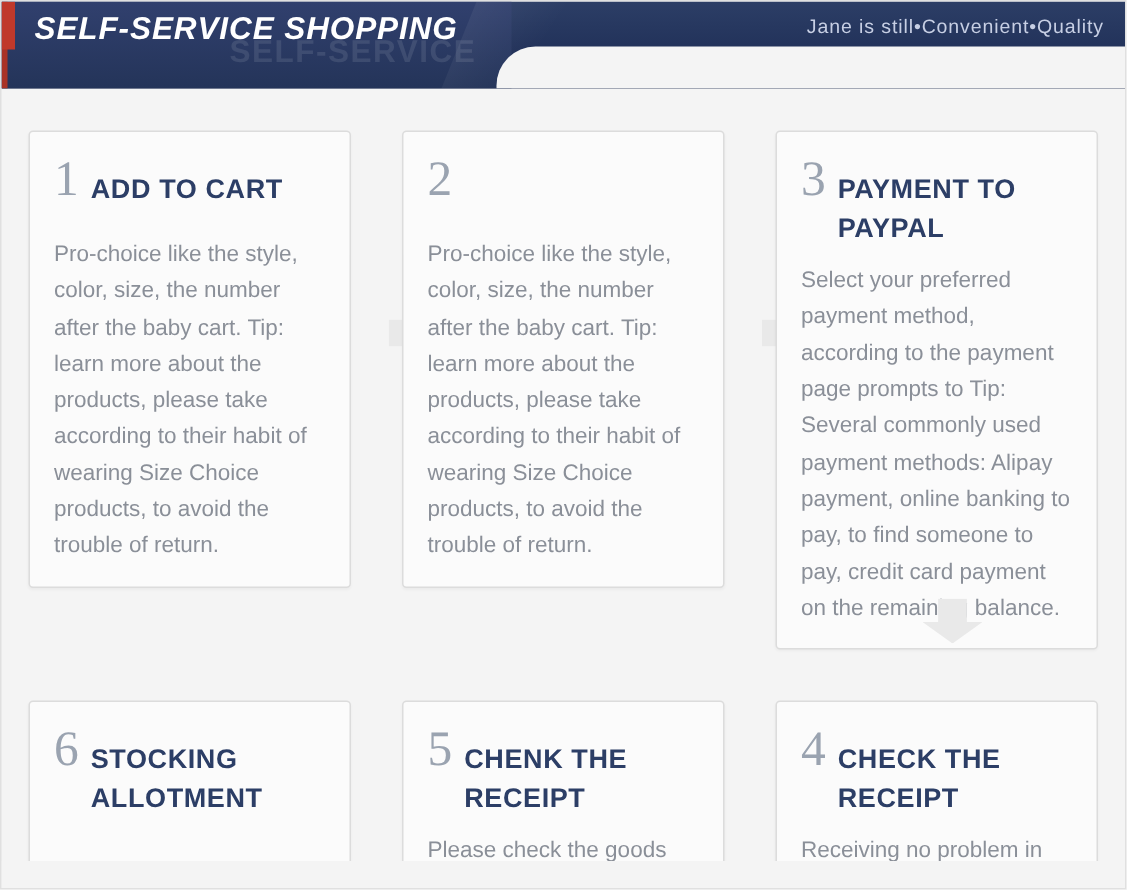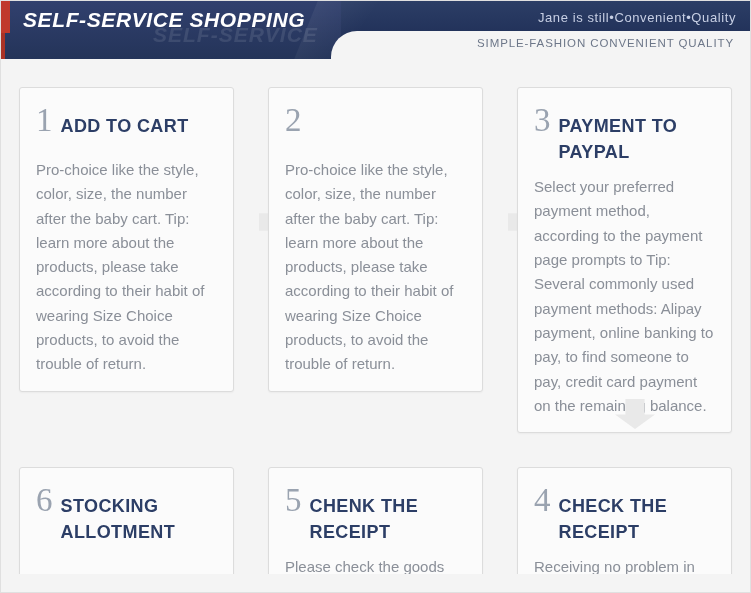--- a/index.html
+++ b/index.html
@@ -57,21 +57,20 @@
     letter-spacing: 0.6px;
     font-style: italic;
     white-space: nowrap;
   }
   .header-ghost {
     position: absolute;
     left: 152px; top: 22px;
     color: rgba(255,255,255,0.10);
     font-size: 21px;
     font-weight: bold;
-    font-style: italic;
     letter-spacing: 1px;
     white-space: nowrap;
   }
   .header-diag {
     position: absolute;
     left: 305px; top: 0;
     width: 90px; height: 58px;
     background: linear-gradient(105deg, rgba(255,255,255,0.06) 0%, rgba(255,255,255,0) 60%);
     transform: skewX(-22deg);
   }
@@ -200,21 +199,20 @@
 
   <div class="header">
     <div class="header-left-band"></div>
     <div class="header-red-strip2"></div>
     <div class="header-red-strip"></div>
     <div class="header-diag"></div>
     <div class="header-ghost">SELF-SERVICE</div>
     <div class="header-title">SELF-SERVICE SHOPPING</div>
     <div class="header-tagline">Jane is still•Convenient•Quality</div>
     <div class="header-wave"></div>
-    <div class="header-subline">SIMPLE-FASHION  CONVENIENT QUALITY</div>
   </div>
 
   <div class="grid">
 
     <div class="row row-1">
 
       <div class="card">
         <div class="card-head">
           <div class="card-num">1</div>
           <div class="card-title">ADD TO CART</div>

